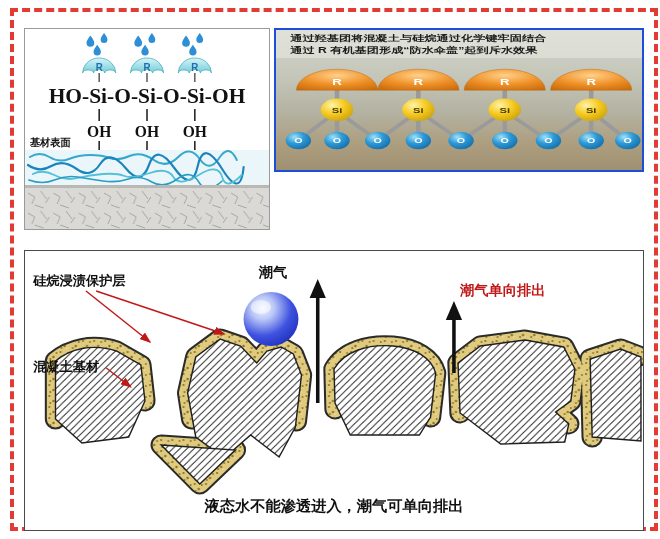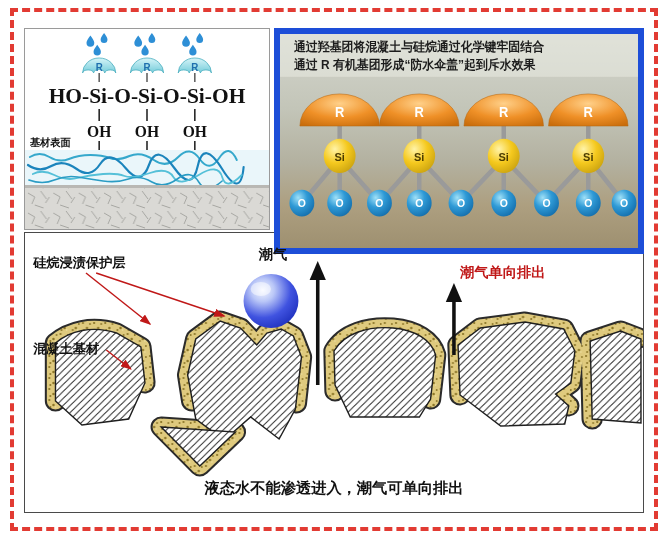--- a/index.html
+++ b/index.html
@@ -2,22 +2,22 @@
 <html><head>
 <meta charset="utf-8">
 <style>
   html,body{margin:0;padding:0;width:660px;height:539px;background:#ffffff;overflow:hidden;
     font-family:"Liberation Sans",sans-serif;}
   .frame{position:absolute;left:10px;top:8px;width:620px;height:489px;
     border:4px dashed #e23b33;padding:16px 10px 10px;background:#fff;}
   .top-row{display:flex;gap:4px;height:202px;}
   .panel{box-sizing:border-box;background:#fff;}
   .panel-left{width:246px;height:202px;border:1px solid #9a9a9a;}
-  .panel-right{flex:1;height:226px;border:6px solid #1d4ed8;}
-  .panel-bottom{margin-top:2px;height:281px;border:1px solid #4a4a4a;box-sizing:border-box;}
+  .panel-right{flex:1;height:144px;border:2px solid #1d4ed8;}
+  .panel-bottom{margin-top:20px;height:281px;border:1px solid #4a4a4a;box-sizing:border-box;}
   svg{display:block;width:100%;height:100%;}
   text{user-select:none;}
 </style>
 </head>
 <body>
 
 <div class="frame">
 
   <div class="top-row">
 

